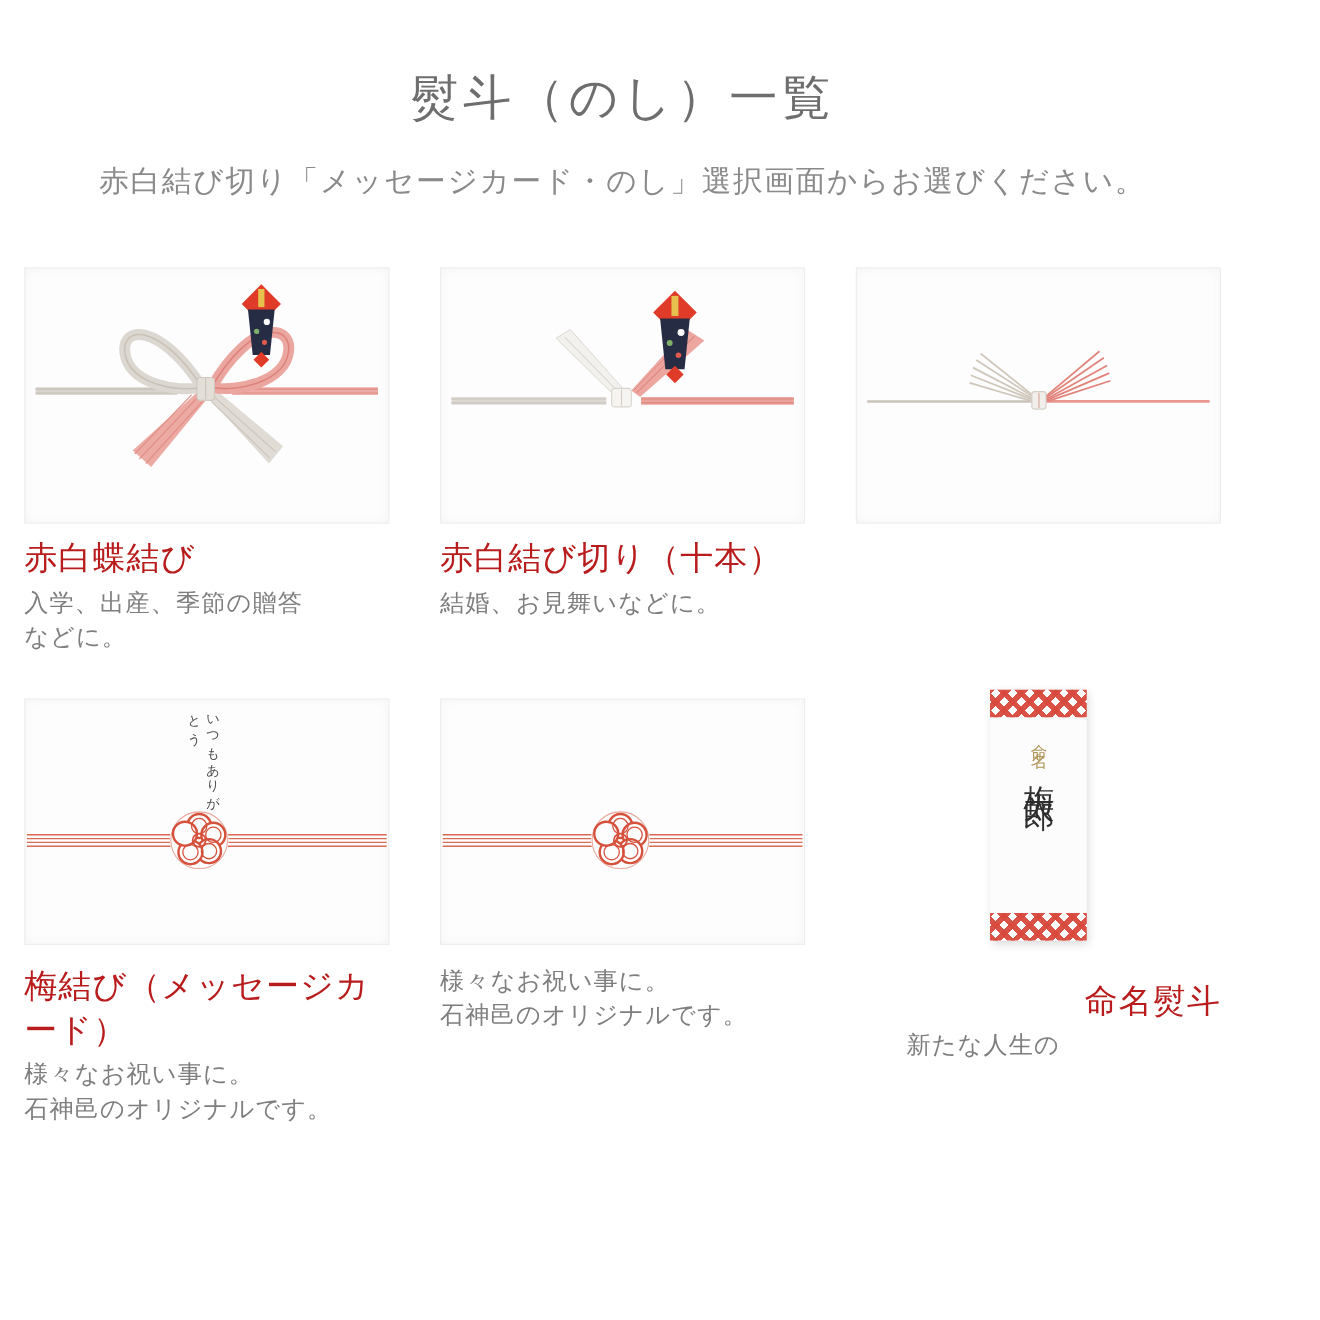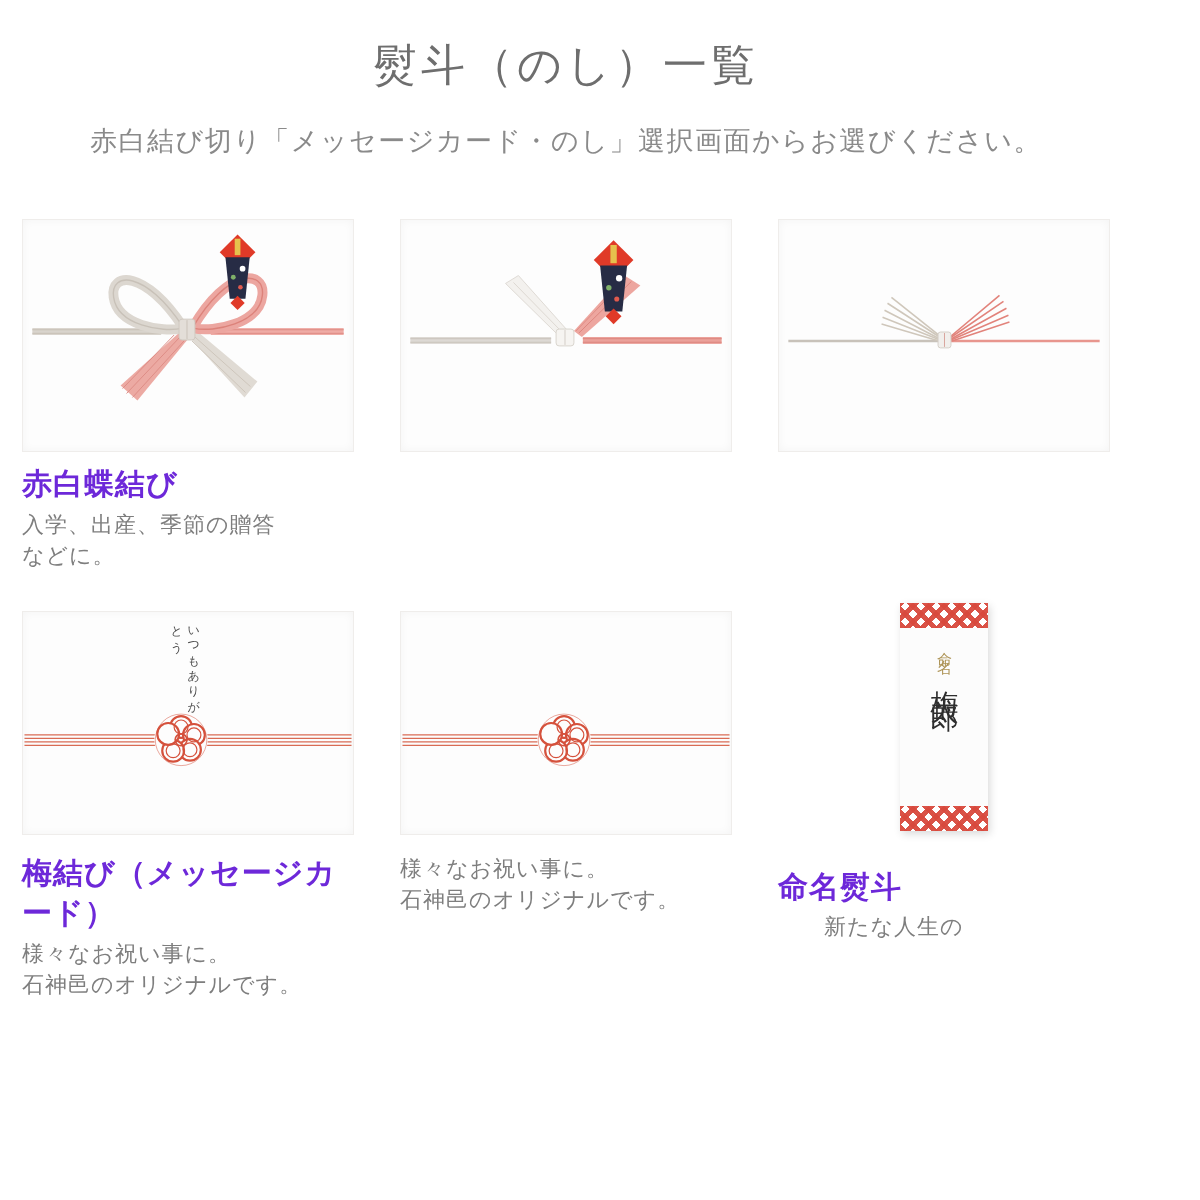--- a/index.html
+++ b/index.html
@@ -3,21 +3,21 @@
 <meta charset="utf-8">
 <style>
   * { margin:0; padding:0; box-sizing:border-box; }
   html,body { background:#ffffff; }
   body {
     width:1200px; height:1200px;
     font-family:"DejaVu Sans","Liberation Sans",sans-serif;
     color:#7e7e7e;
     overflow:hidden;
   }
-  .page { width:1132px; height:1200px; background:#fff; padding-top:36px; }
+  .page { width:1132px; height:1200px; background:#fff; padding-top:60px; }
 
   .page-title {
     text-align:center;
     font-size:44px; font-weight:500;
     color:#6e6e6e; letter-spacing:4px;
   }
   .page-subtitle {
     margin-top:28px;
     text-align:center;
     font-size:27px; color:#8a8a8a; letter-spacing:1.5px;
@@ -44,31 +44,31 @@
   .photo svg { display:block; width:100%; height:100%; }
 
   .photo.tag-holder {
     background:transparent; border:none; box-shadow:none;
     display:flex; align-items:flex-start; justify-content:center;
     overflow:visible;
   }
 
   .caption { margin-top:12px; }
   .caption .item-title {
-    font-size:30px; font-weight:700;
-    color:#6d28d9; letter-spacing:1px;
+    font-size:30px; font-weight:400;
+    color:#b91c1c; letter-spacing:1px;
     line-height:1.35;
   }
   .caption .item-desc {
     margin-top:4px;
     font-size:22px; color:#7e7e7e;
     letter-spacing:1px; line-height:1.42;
   }
   .row2 .caption { margin-top:18px; }
-  .caption.center-title .item-title { text-align:left;margin-top:32px; }
+  .caption.center-title .item-title { text-align:right;margin-top:32px; }
   .caption.indent-desc .item-desc { padding-left:46px; }
 
   .vertical-note {
     position:absolute;
     top:6px; left:50%;
     transform:translateX(-60%);
     writing-mode:vertical-rl; text-orientation:upright;
     font-size:12px; letter-spacing:1px; color:#4c4c4c;
     font-family:"DejaVu Serif","Liberation Serif",serif;
     height:100px;
@@ -183,20 +183,26 @@
           <g transform="translate(213,22) scale(0.8)">
             <polygon points="0,-2 25,23 0,48 -25,23" fill="#e03a28"></polygon>
             <polygon points="-17,30 17,30 11,88 -11,88" fill="#272c45"></polygon>
             <rect x="-4" y="4" width="8" height="23" fill="#e6c14d"></rect>
             <circle cx="7" cy="46" r="4" fill="#ffffff"></circle>
             <circle cx="-6" cy="58" r="3.4" fill="#7fb069"></circle>
             <circle cx="4" cy="72" r="3.2" fill="#e05a4e"></circle>
             <polygon points="0,84 10,94 0,104 -10,94" fill="#e03a28"></polygon>
           </g>
         </svg>
+      </div>
+      <div class="caption">
+        <div class="item-title">赤白結び切り（十本）</div>
+        <div class="item-desc">
+          <div>結婚、お見舞いなどに。</div>
+        </div>
       </div>
     </div>
 
     <div class="card">
       <div class="photo">
         <svg viewBox="0 0 330 233">
           <line x1="8" y1="122" x2="160" y2="122" stroke="#c8c2ba" stroke-width="2.4"></line>
           <line x1="172" y1="122" x2="322" y2="122" stroke="#e8968e" stroke-width="2.6"></line>
 
           <g stroke="#cfc7bb" stroke-width="1.6" fill="none">

